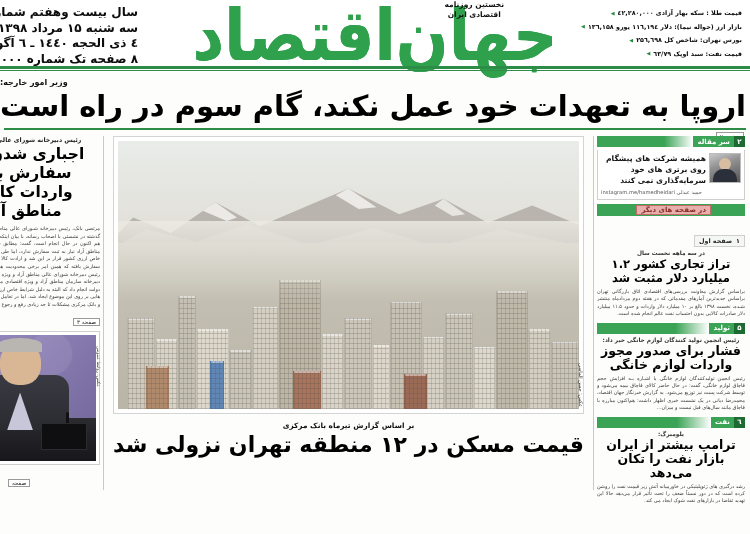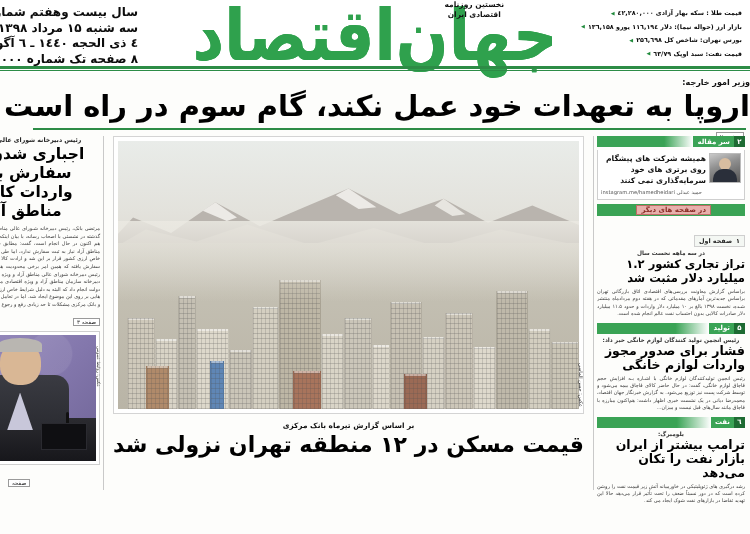--- a/index.html
+++ b/index.html
@@ -114,23 +114,22 @@
     position: absolute;
     left: 0; right: 0; top: 70px;
     height: 1px;
     background: #2d8c46;
   }
 
   
   .lead {
     position: relative;
     margin-top: 6px;
-    text-align: right;
-    direction: rtl;
-    margin-left: 29px;
+    text-align: left;
+    direction: rtl;
   }
   .lead-kicker {
     font-size: 8px;
     font-weight: bold;
     color: #111;
     margin-bottom: 2px;
   }
   .lead-title {
     font-size: 29px;
     font-weight: bold;
@@ -303,20 +302,21 @@
     color: #333;
     font-weight: bold;
     text-align: center;
     margin-bottom: 1px;
   }
   .sb-head {
     font-size: 11.5px;
     font-weight: bold;
     color: #000;
     line-height: 14px;
+    text-align: center;
     letter-spacing: -0.3px;
   }
   .sb-head.lg { font-size: 12.5px; }
   .sb-body {
     margin-top: 3px;
     font-size: 5px;
     line-height: 7.4px;
     color: #3a3a3a;
     text-align: justify;
     overflow: hidden;

